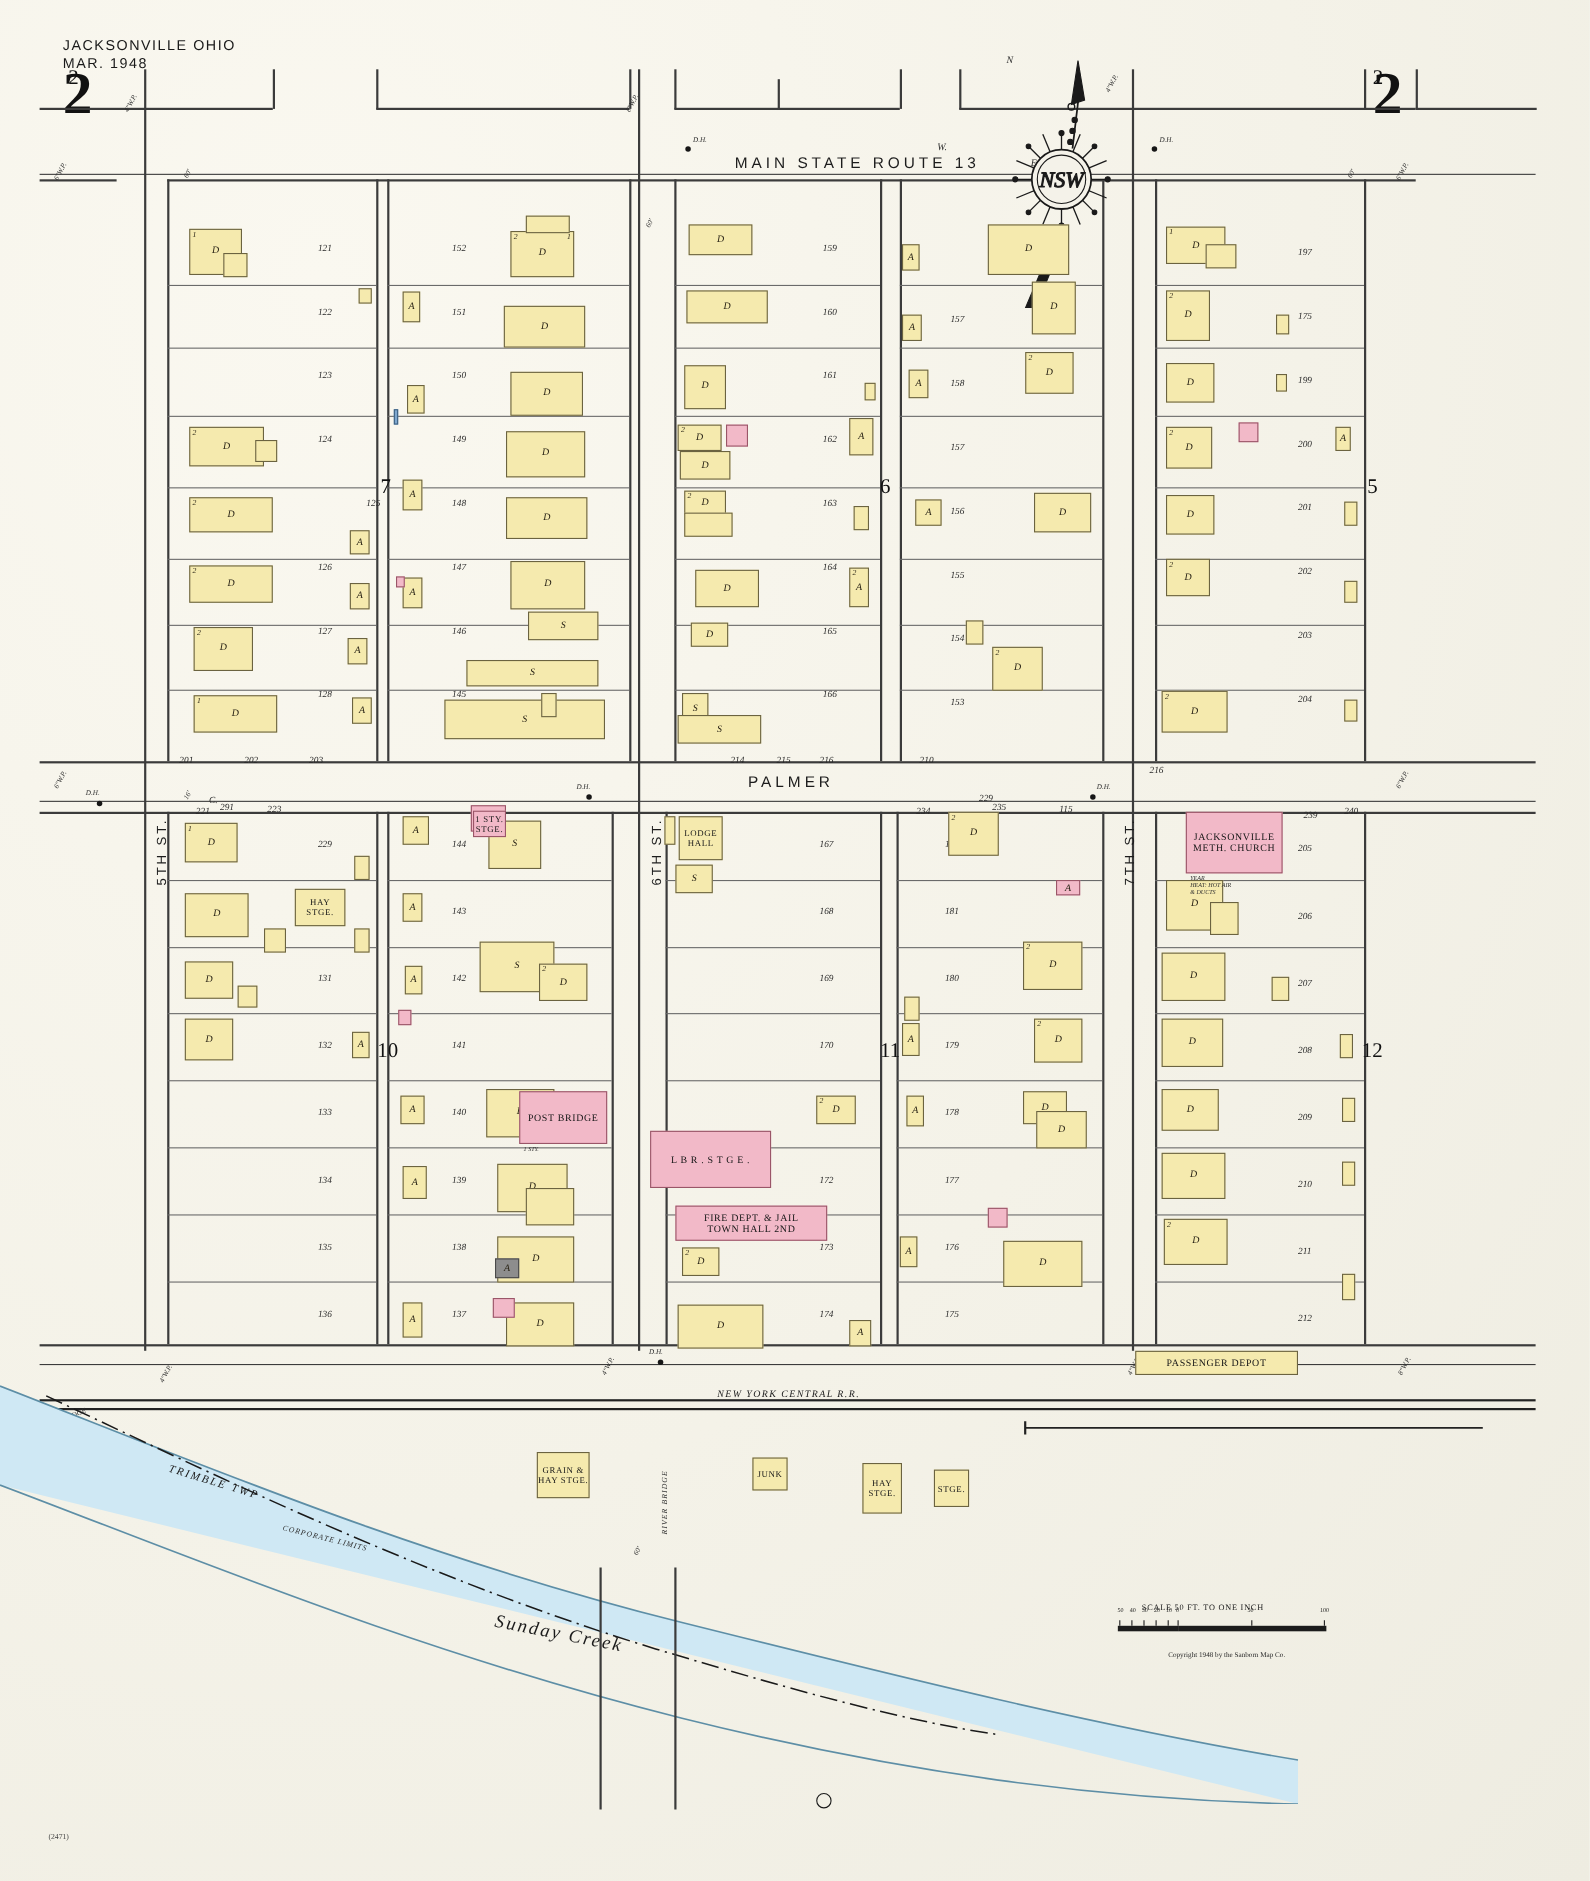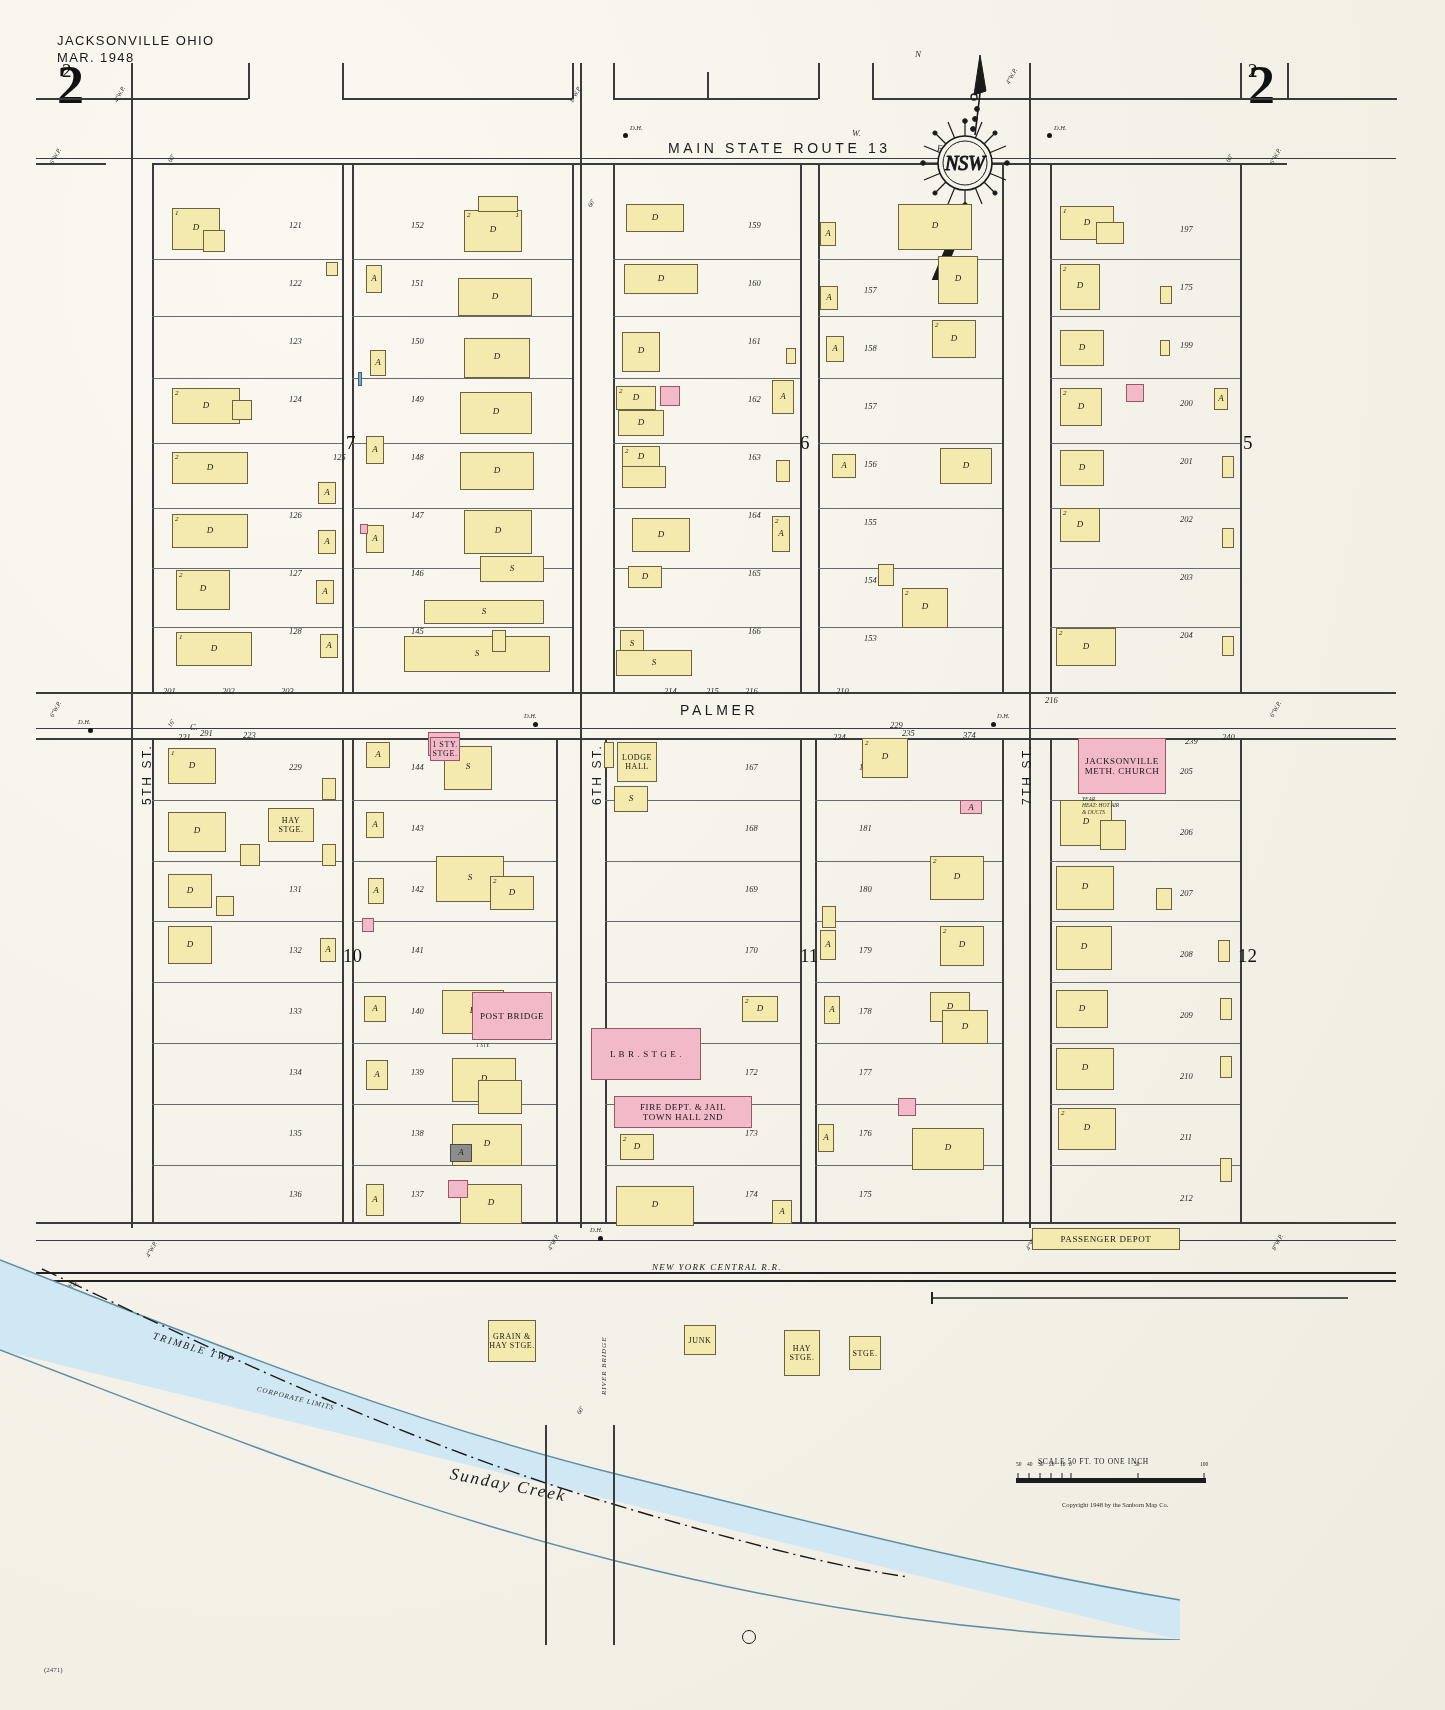--- a/index.html
+++ b/index.html
@@ -364,21 +364,21 @@
       <div class="abs lotno" style="left: 222px; top: 686px;">202</div>
       <div class="abs lotno" style="left: 281px; top: 686px;">203</div>
       <div class="abs lotno" style="left: 664px; top: 686px;">214</div>
       <div class="abs lotno" style="left: 706px; top: 686px;">215</div>
       <div class="abs lotno" style="left: 745px; top: 686px;">216</div>
       <div class="abs lotno" style="left: 178px; top: 732px;">221</div>
       <div class="abs lotno" style="left: 200px; top: 728px;">291</div>
       <div class="abs lotno" style="left: 243px; top: 730px;">223</div>
       <div class="abs lotno" style="left: 833px; top: 732px;">234</div>
       <div class="abs lotno" style="left: 902px; top: 728px;">235</div>
-      <div class="abs lotno" style="left: 963px; top: 730px;">374</div>
+      <div class="abs lotno" style="left: 963px; top: 730px;">115</div>
       <div class="abs lotno" style="left: 890px; top: 720px;">229</div>
       <div class="abs lotno" style="left: 1185px; top: 736px;">239</div>
       <div class="abs lotno" style="left: 1222px; top: 732px;">240</div>
       <div class="abs lotno" style="left: 1045px; top: 695px;">216</div>
       <div class="abs lotno" style="left: 836px; top: 686px;">210</div>
       <div class="abs lotno" style="left: 190px; top: 722px;">C.</div>
     </div>
 
   <div id="buildings">
       <div class="bldg" style="left: 172px; top: 208px; width: 48px; height: 42px;">

